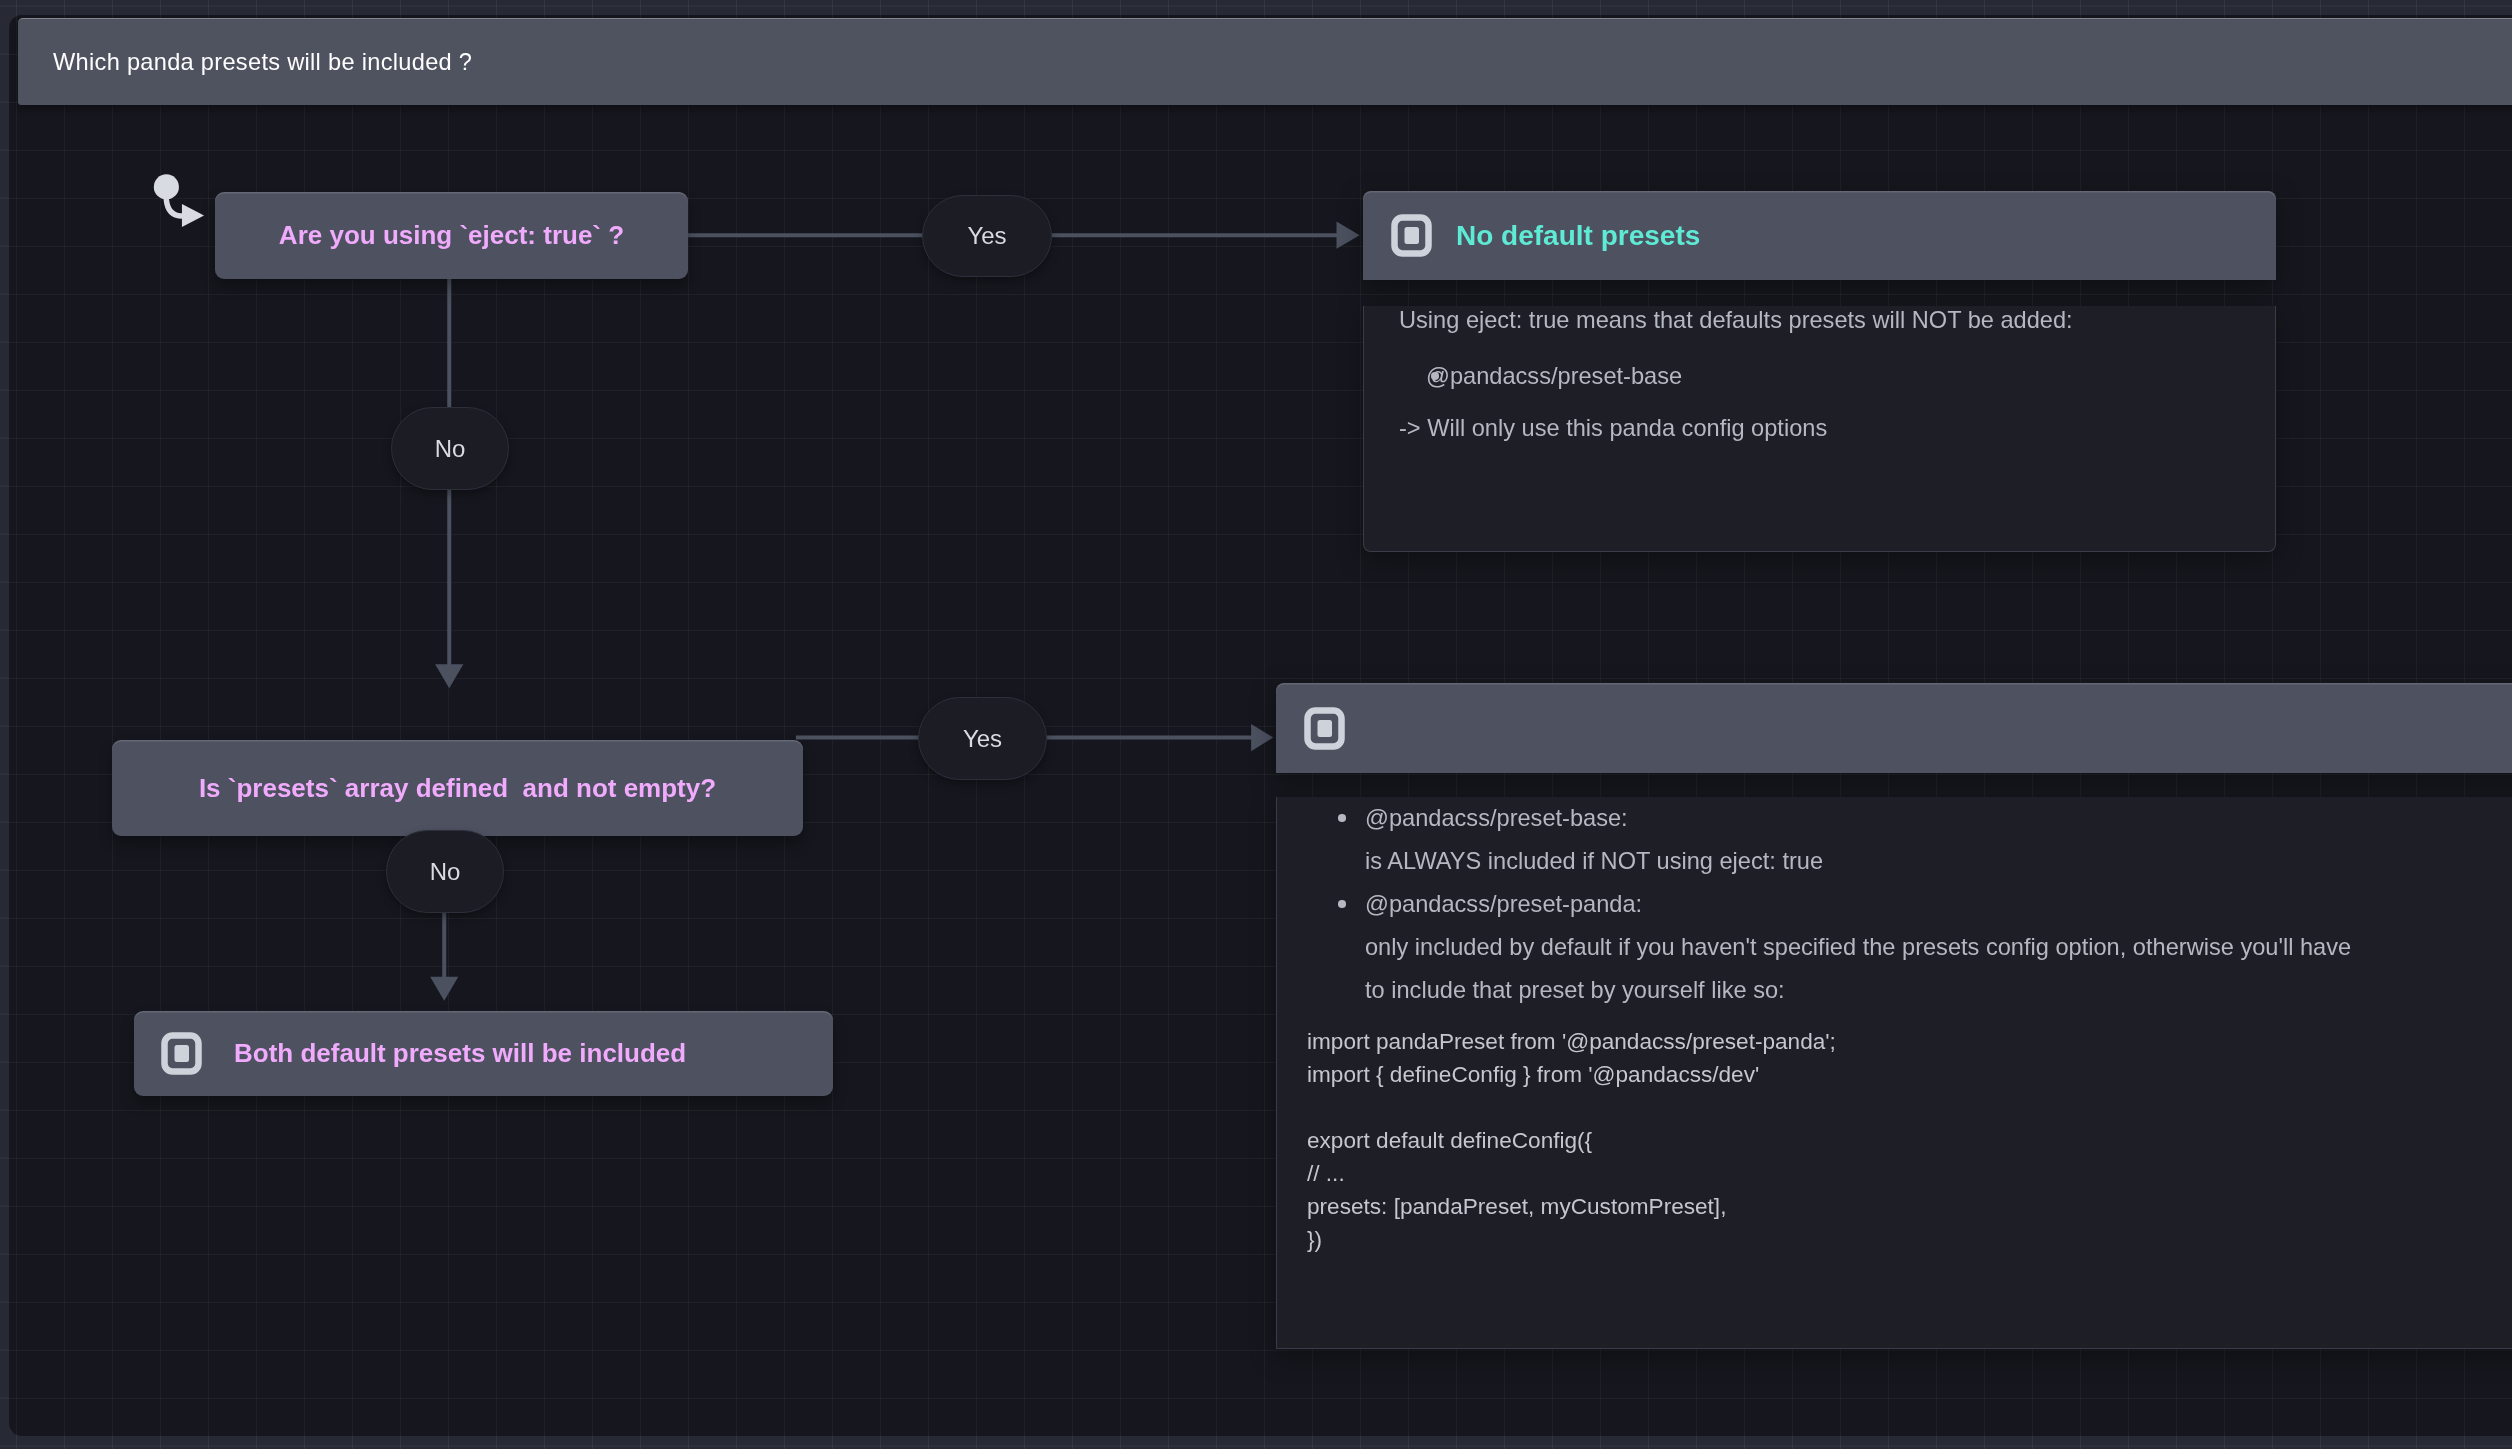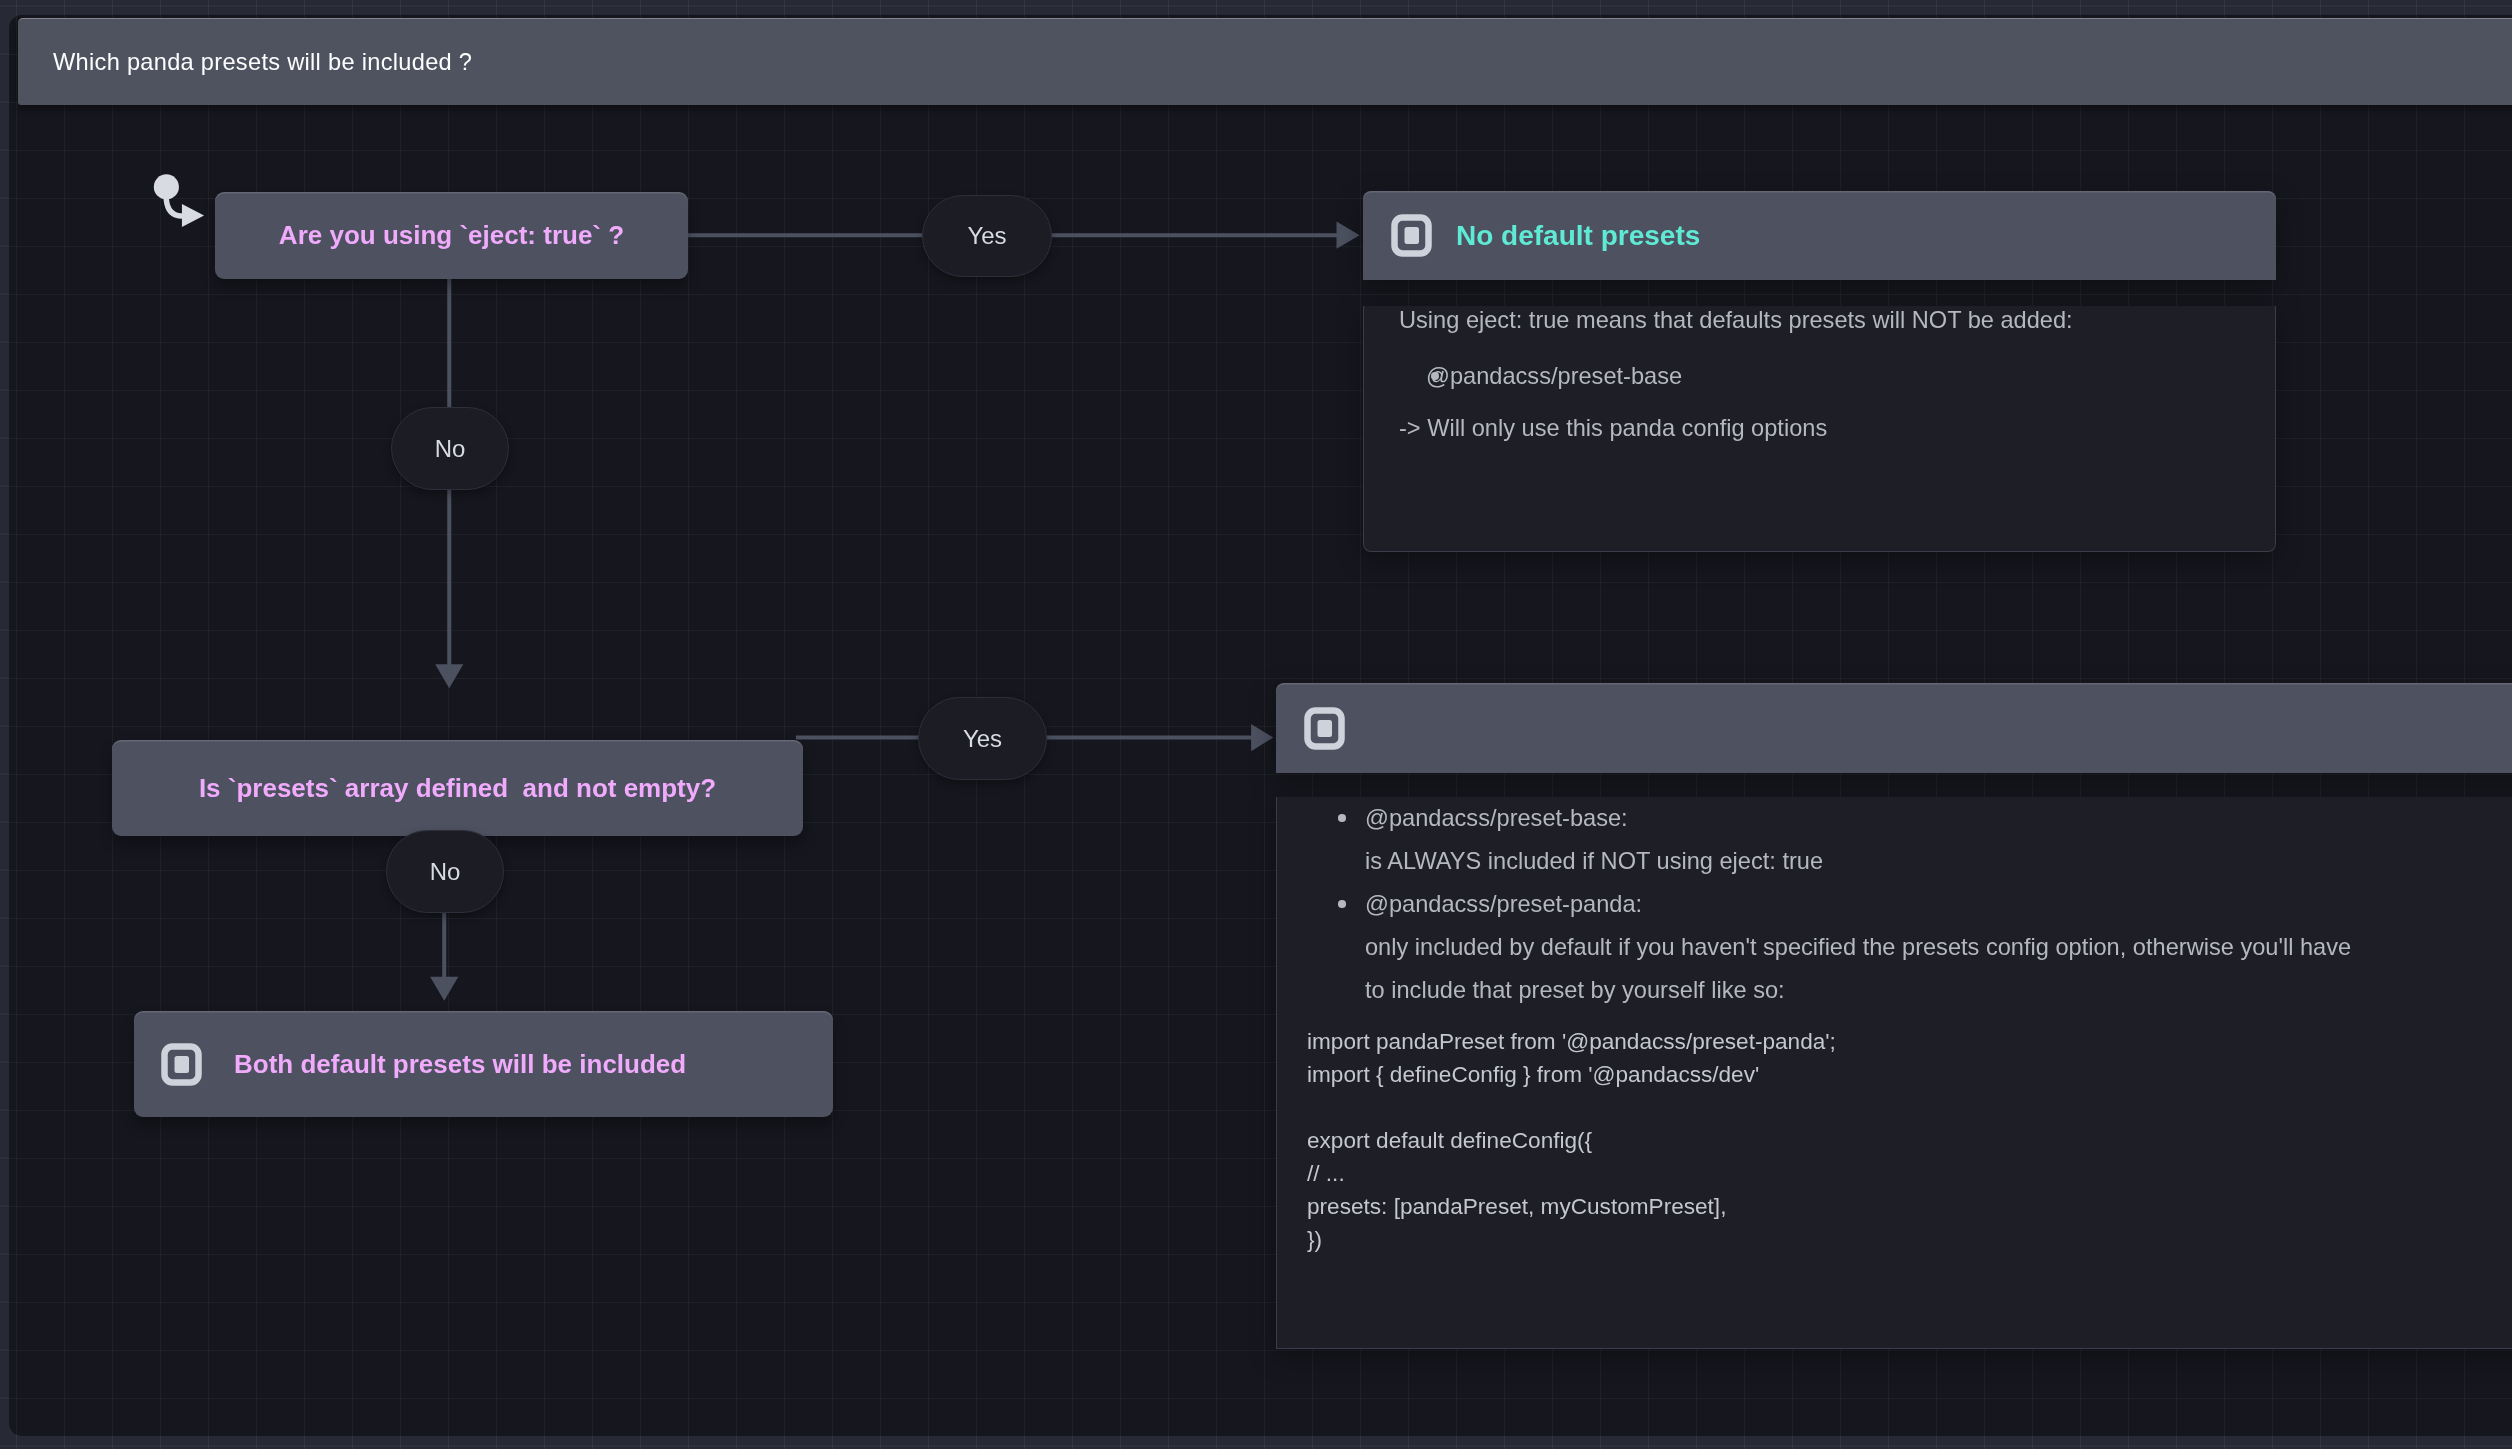--- a/index.html
+++ b/index.html
@@ -180,20 +180,20 @@
       <div class="code-line">import { defineConfig } from '@pandacss/dev'</div>
       <div class="code-line"></div>
       <div class="code-line">export default defineConfig({</div>
       <div class="code-line">// ...</div>
       <div class="code-line">presets: [pandaPreset, myCustomPreset],</div>
       <div class="code-line">})</div>
     </div>
   </div>
 </div>
 
-<div class="qnode with-icon" style="left:134px;top:1011px;width:672px;height:106px;">
+<div class="qnode with-icon" style="left:134px;top:1011px;width:672px;height:85px;">
   <svg class="frame-icon" width="41" height="43" viewBox="0 0 82 86">
     <rect x="7" y="7" width="68" height="72" rx="16" fill="none" stroke="#ced2da" stroke-width="13"></rect>
     <rect x="27" y="26" width="29" height="34" rx="5" fill="#ced2da"></rect>
   </svg>
   <span>Both default presets will be included</span>
 </div>
 
 
 </body></html>

